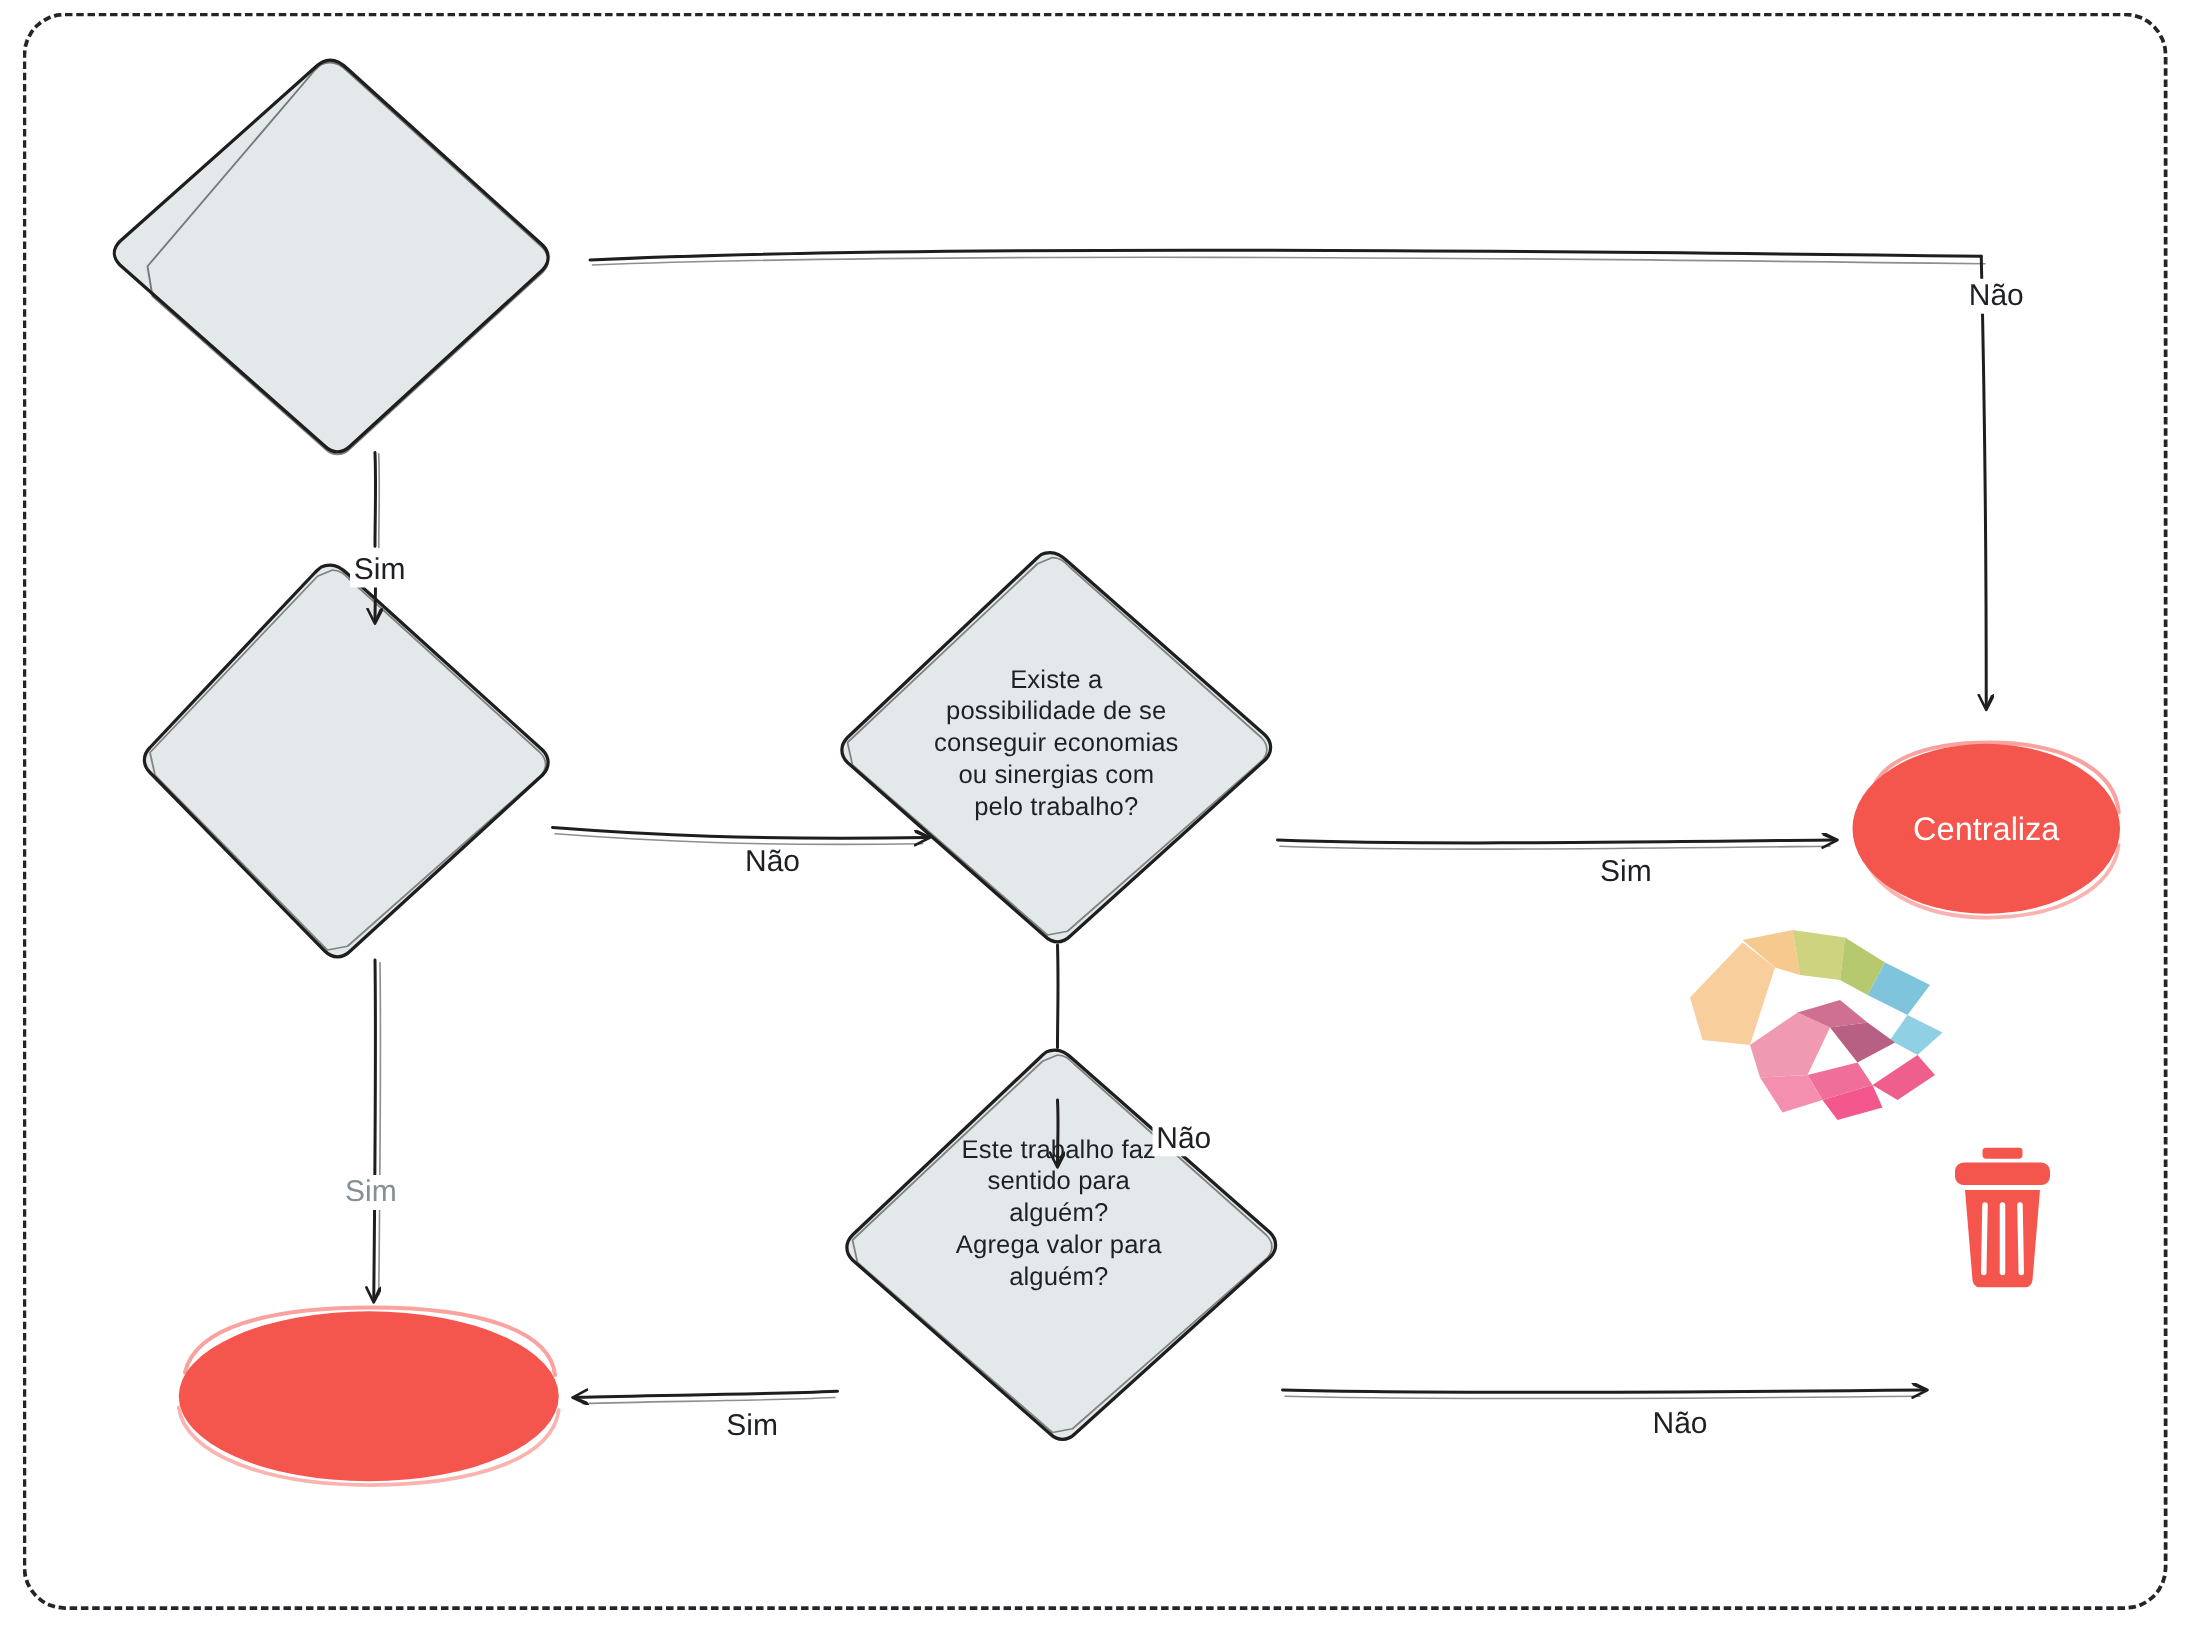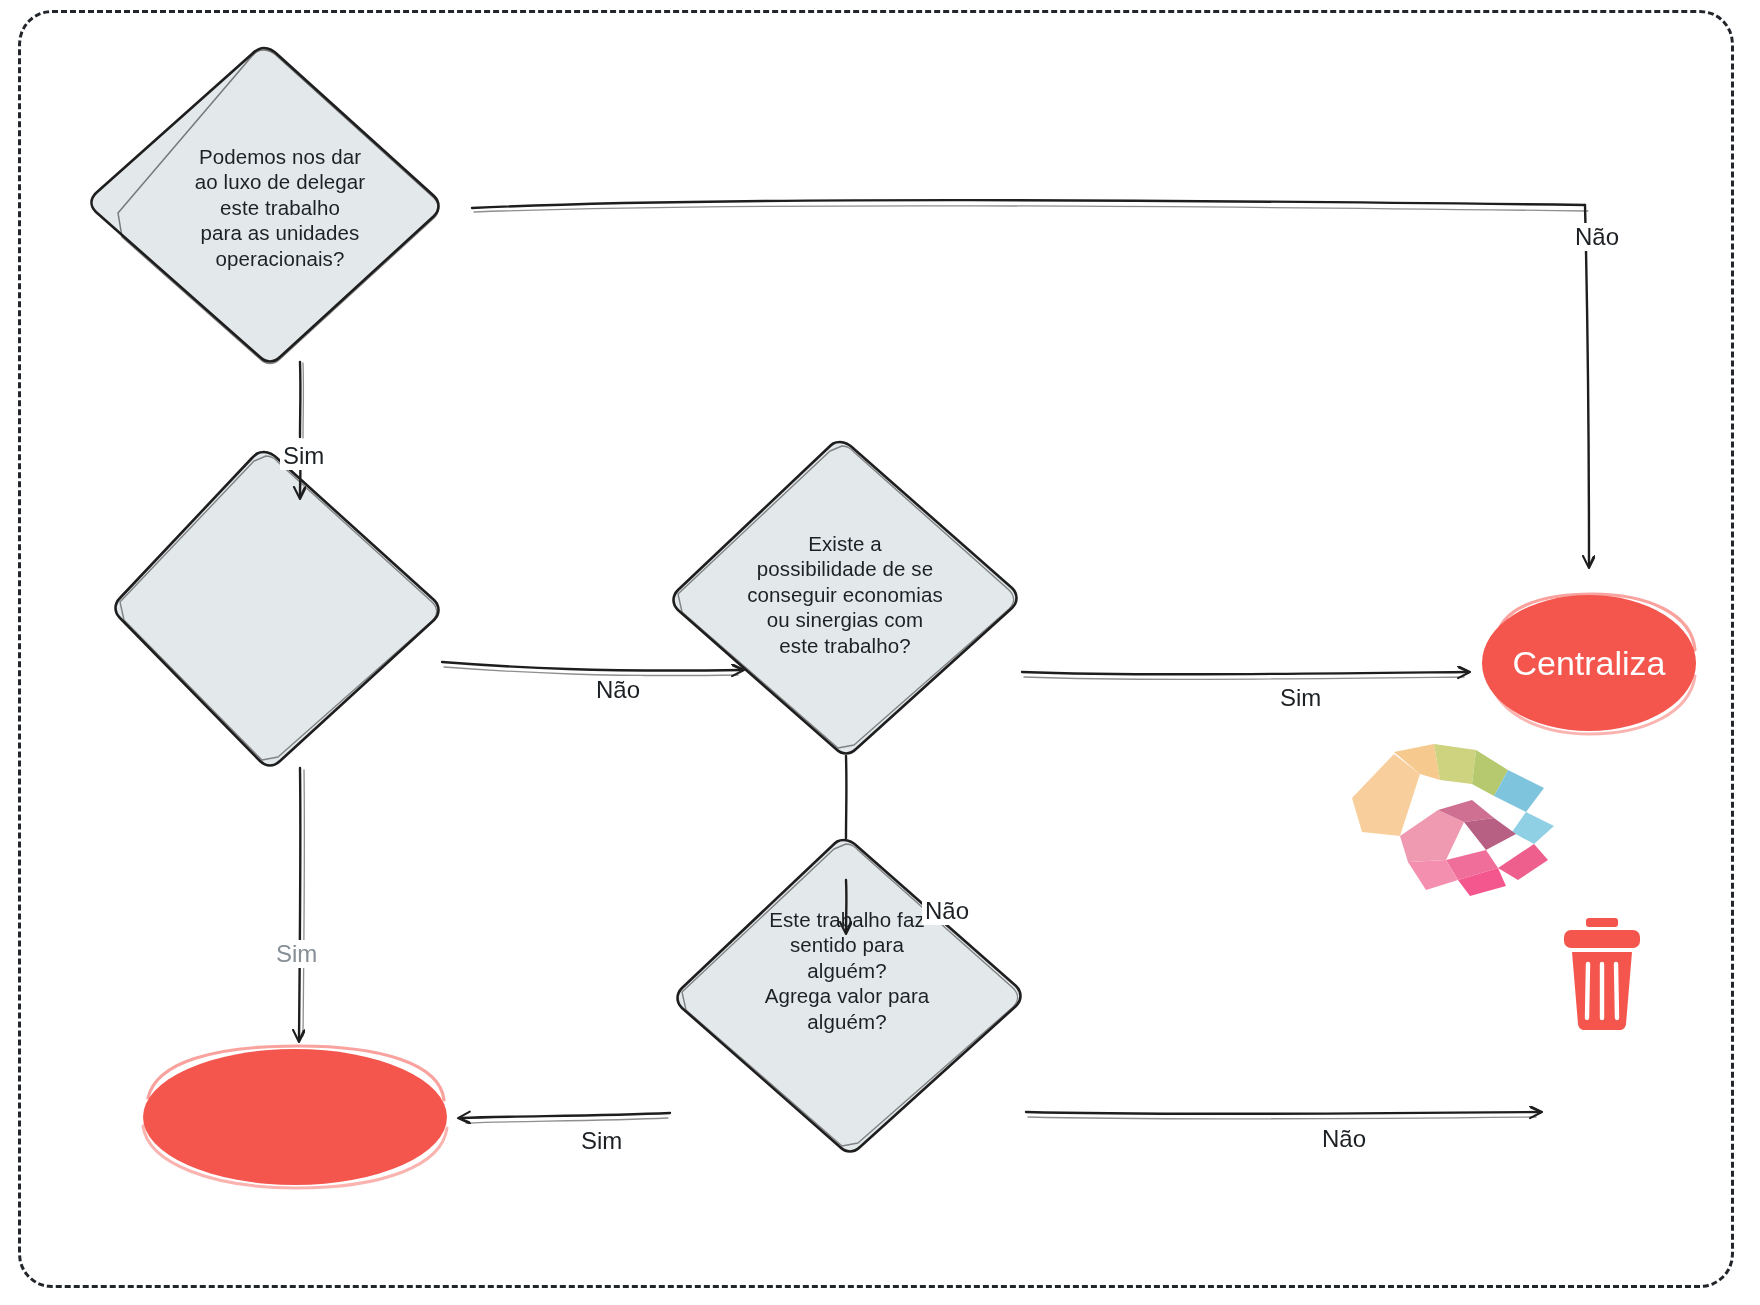--- a/index.html
+++ b/index.html
@@ -38,21 +38,21 @@
     line-height:25.5px;
     white-space:pre-line;
     pointer-events:none;
     letter-spacing:.1px;
   }
   
   .term-text{
     position:absolute;
     display:flex;align-items:center;justify-content:center;
     color:#ffffff;
-    font-size:34px;
+    font-size:26px;
     line-height:30px;
     text-align:center;
     pointer-events:none;
     white-space:nowrap;
   }
   
   .elabel{
     position:absolute;
     color:#1d2125;
     font-size:24px;
@@ -163,32 +163,27 @@
       <path d="M668,1118 C598,1121 520,1121 466,1123" fill="none" stroke="#1e1e1e" stroke-width="1.3" opacity=".5" stroke-linecap="round"></path>
     </g>
 
     <g>
       <path d="M1026,1112 C1140,1115 1330,1114 1540,1112" fill="none" stroke="#1e1e1e" stroke-width="2.4" stroke-linecap="round" marker-end="url(#ah)"></path>
       <path d="M1028,1117 C1144,1120 1334,1119 1536,1117" fill="none" stroke="#1e1e1e" stroke-width="1.3" opacity=".5" stroke-linecap="round"></path>
     </g>
 
   </svg>
 
-  <div class="diamond-text" style="left:130px;top:120px;width:300px;height:175px;">Podemos nos dar
-ao luxo de delegar
-este trabalho
-para as unidades
-operacionais?</div>
 
 
   <div class="diamond-text" style="left:720px;top:522px;width:250px;height:145px;">Existe a
 possibilidade de se
 conseguir economias
 ou sinergias com
-este trabalho?</div>
+pelo trabalho?</div>
 
   <div class="diamond-text" style="left:722px;top:898px;width:250px;height:145px;">Este trabalho faz
 sentido para
 alguém?
 Agrega valor para
 alguém?</div>
 
   <div class="term-text" style="left:1482px;top:643px;width:214px;height:40px;">Centraliza</div>
 
 

